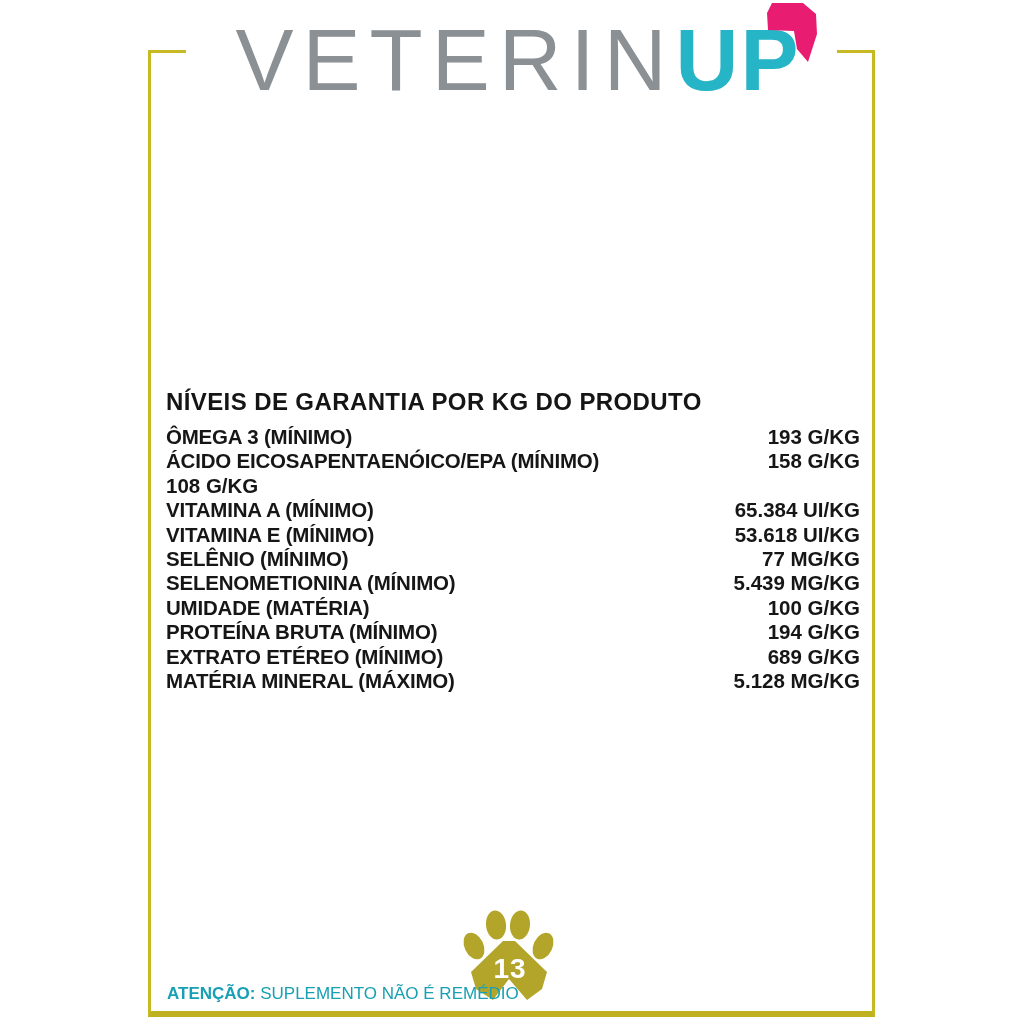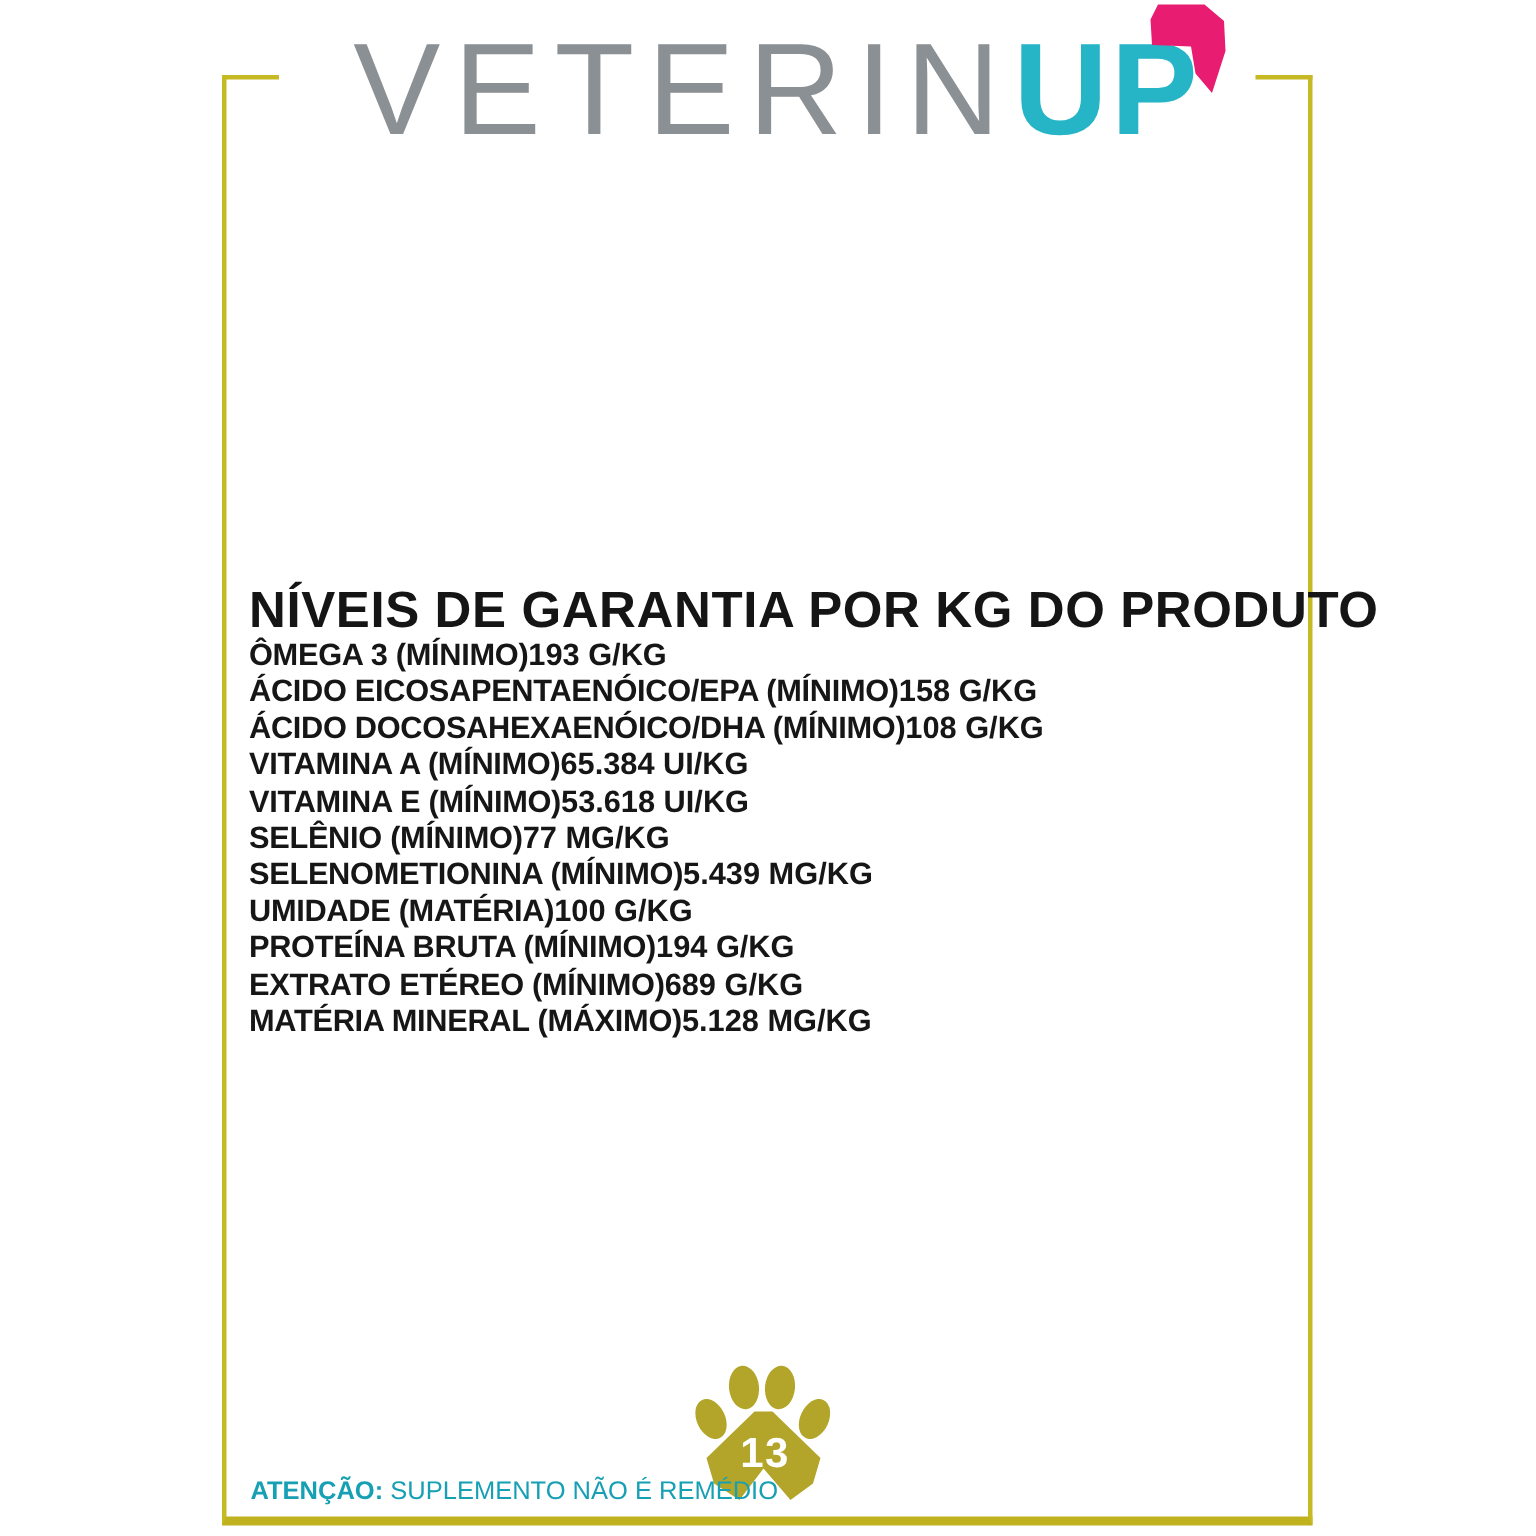--- a/index.html
+++ b/index.html
@@ -27,30 +27,30 @@
     font-size: 87px; font-weight: 400; color: #8b9094; letter-spacing: 9px;
   }
   .logo-cyan {
     font-size: 87px; font-weight: 800; color: #26b4c7; letter-spacing: 2px;
   }
   .logo-mark { position: absolute; left: 766px; top: 0; }
 
   
   .heading {
     position: absolute; left: 166px; top: 388px; width: 700px;
-    font-size: 34px; font-weight: 700; color: #151515; letter-spacing: 0.4px;
+    font-size: 24px; font-weight: 700; color: #151515; letter-spacing: 0.4px;
     white-space: nowrap;
   }
 
   
   .gtable {
     position: absolute; left: 166px; top: 425px; width: 694px;
   }
   .grow {
-    display: flex; justify-content: flex-start; align-items: baseline;
+    display: flex; justify-content: space-between; align-items: baseline;
     height: 24.4px; line-height: 24.4px;
   }
   .grow .lbl {
     font-size: 20.5px; font-weight: 700; color: #161616; letter-spacing: -0.2px;
     white-space: nowrap;
   }
   .grow .val {
     font-size: 20.5px; font-weight: 700; color: #161616; letter-spacing: 0;
     white-space: nowrap;
   }
@@ -91,21 +91,20 @@
   <div class="gtable">
     <div class="grow">
       <span class="lbl">ÔMEGA 3 (MÍNIMO)</span>
       <span class="val">193 G/KG</span>
     </div>
     <div class="grow">
       <span class="lbl">ÁCIDO EICOSAPENTAENÓICO/EPA (MÍNIMO)</span>
       <span class="val">158 G/KG</span>
     </div>
     <div class="grow">
-      <span class="lbl">ÁCIDO DOCOSAHEXAENÓICO/DHA (MÍNIMO)</span>
       <span class="val">108 G/KG</span>
     </div>
     <div class="grow">
       <span class="lbl">VITAMINA A (MÍNIMO)</span>
       <span class="val">65.384 UI/KG</span>
     </div>
     <div class="grow">
       <span class="lbl">VITAMINA E (MÍNIMO)</span>
       <span class="val">53.618 UI/KG</span>
     </div>

